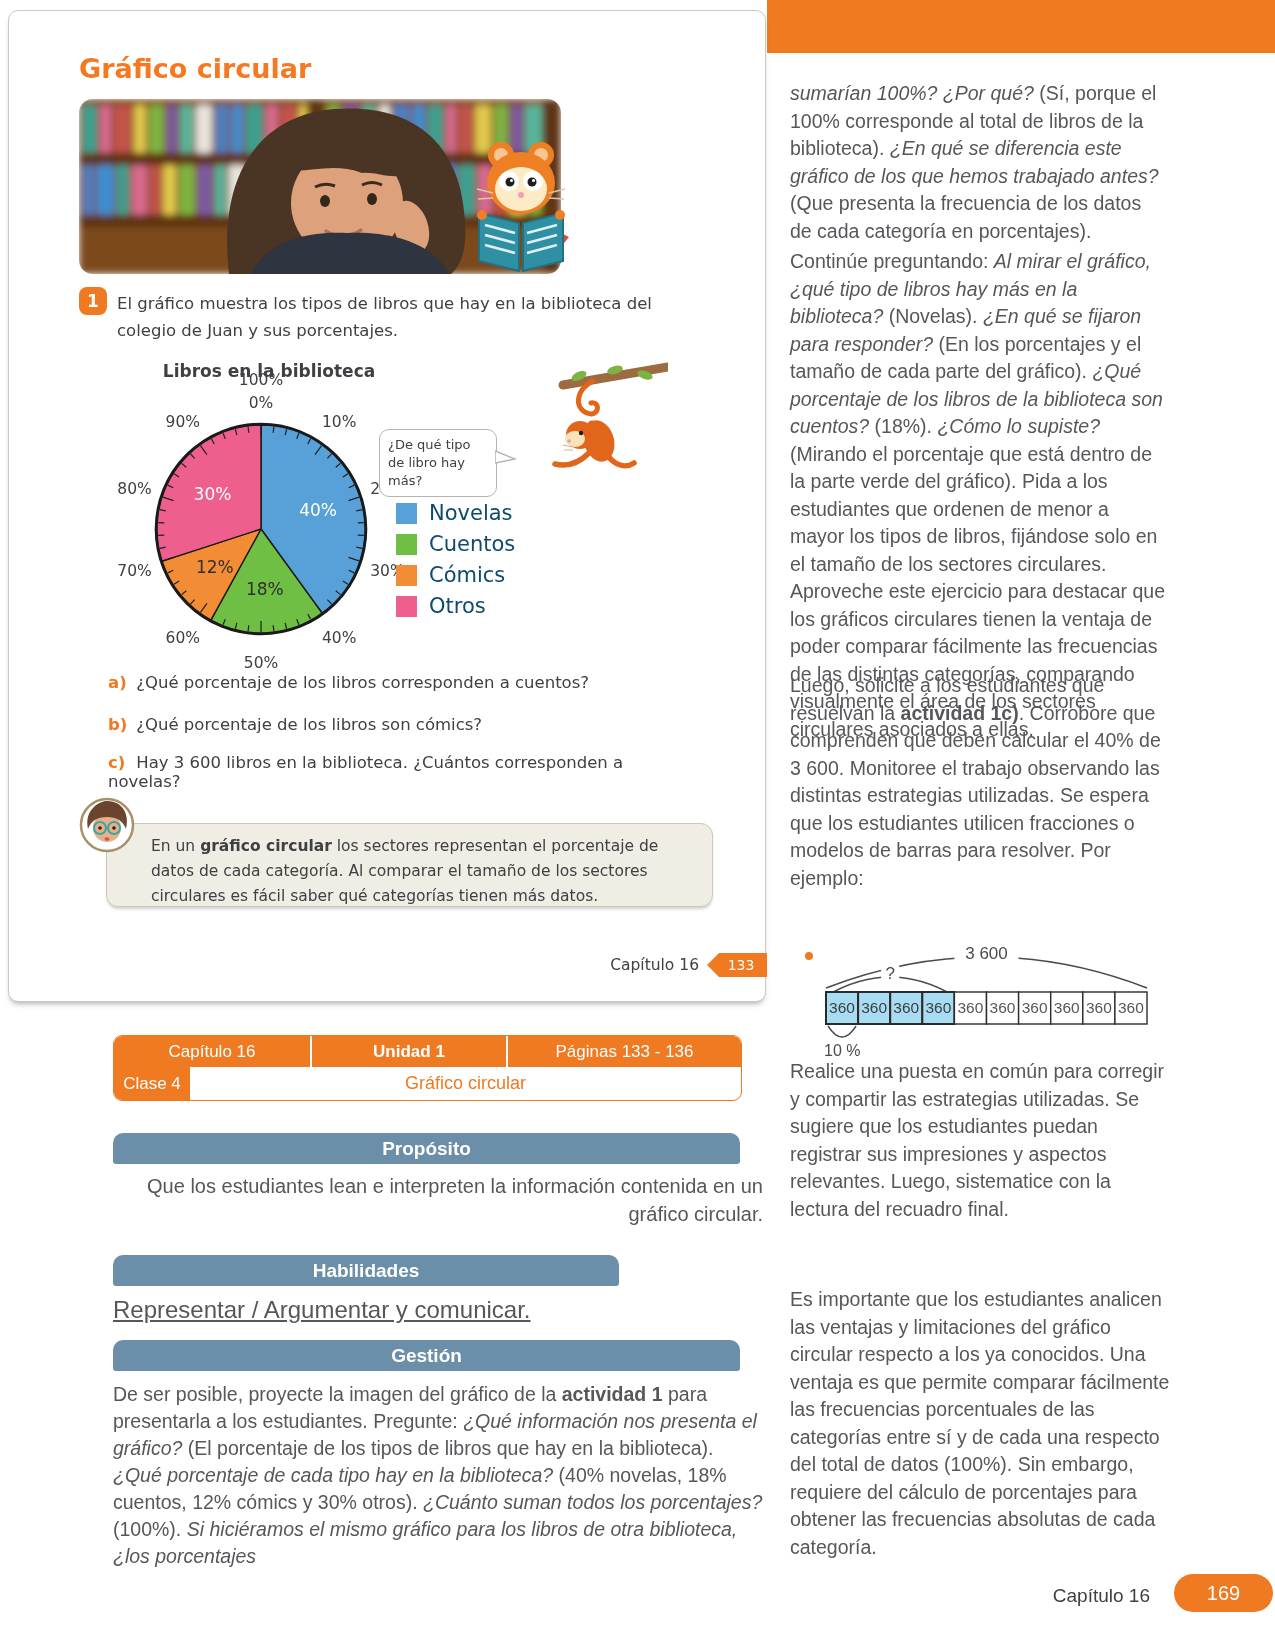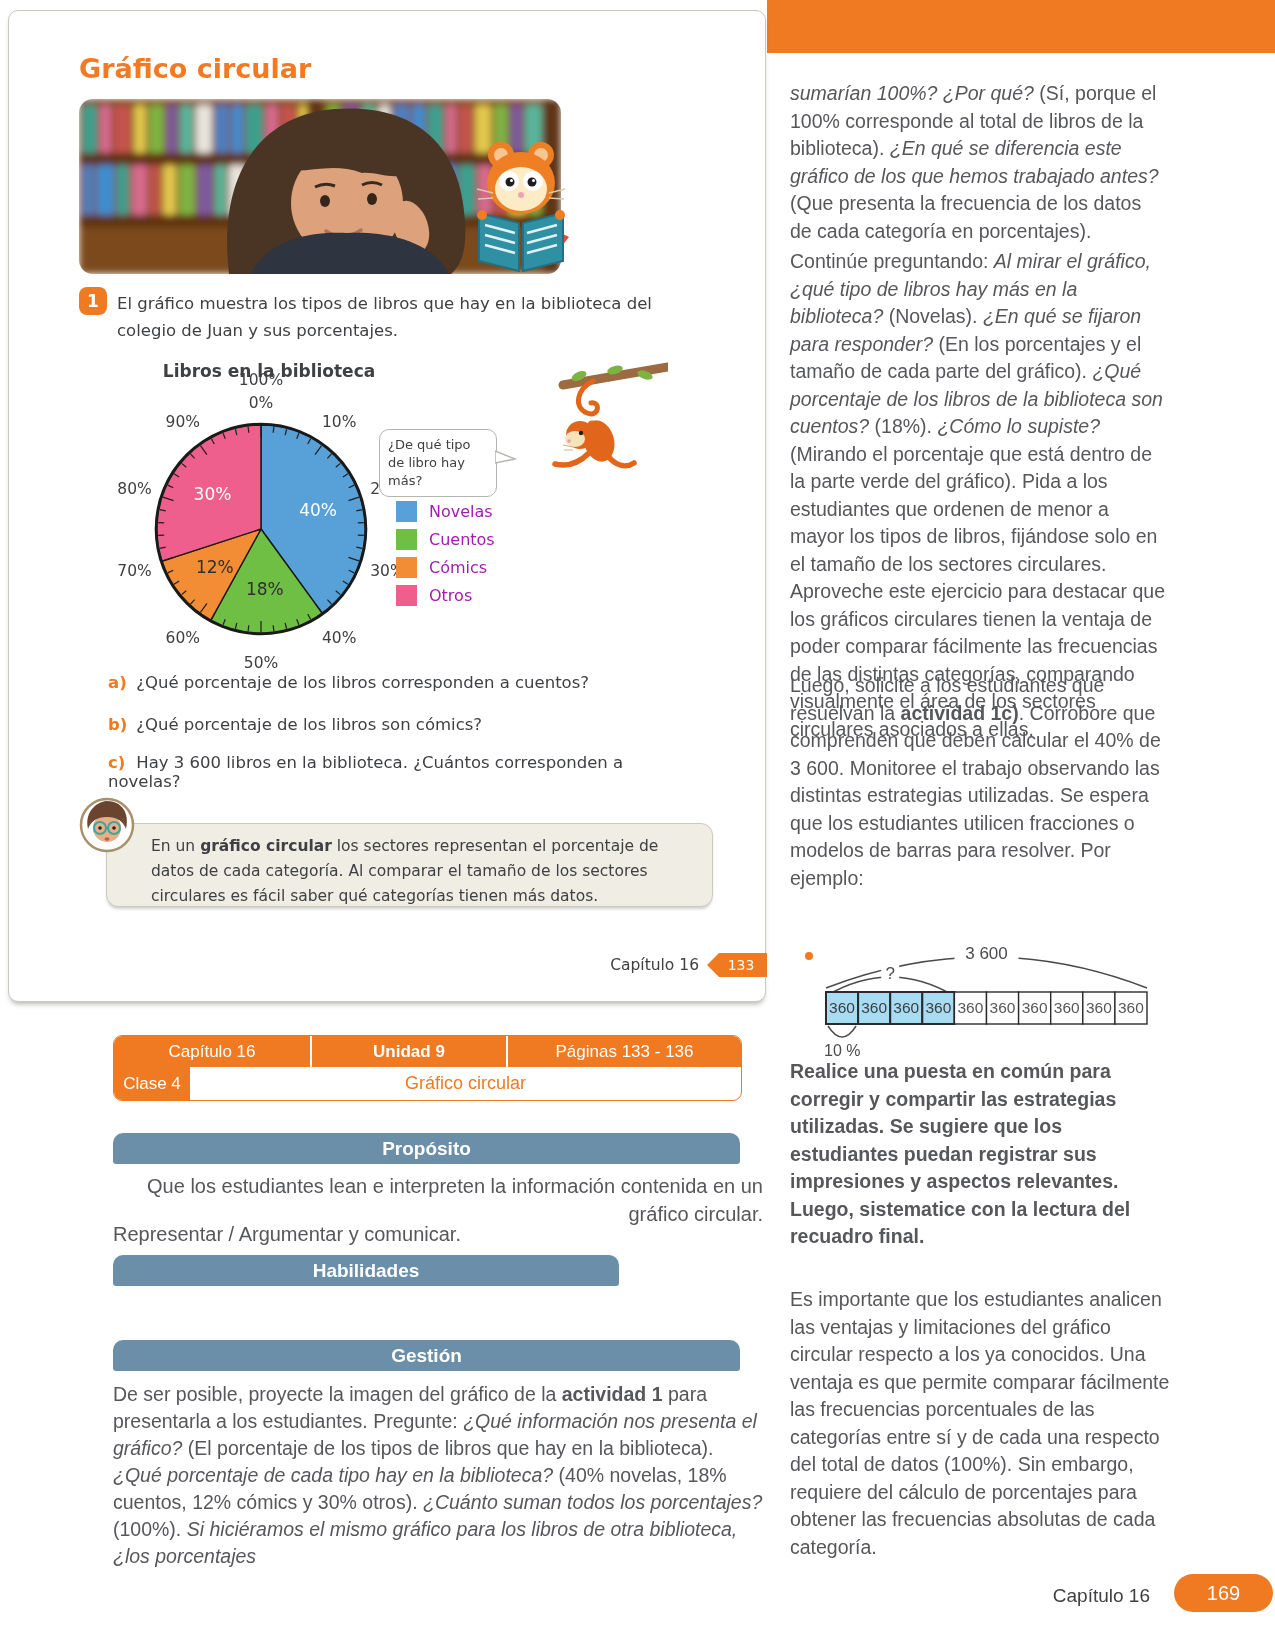--- a/index.html
+++ b/index.html
@@ -20,21 +20,21 @@
   #act-text{left:108px;top:279px;width:575px;font-size:16.5px;line-height:27px;color:#3F4043;}
   #chart-title{left:100px;top:350px;width:320px;text-align:center;font-size:17px;font-weight:bold;color:#3F4043;}
   #pie-svg{left:97px;top:358px;}
   #bubble{left:370px;top:418px;width:118px;min-height:40px;background:#fff;border:1.5px solid #B5B5B0;
           border-radius:10px;padding:6px 8px;font-size:13px;line-height:18px;color:#3F4043;box-sizing:border-box;}
   #bubble-tail{left:486px;top:438px;}
   #monkey{left:484px;top:350px;}
   #legend{left:387px;top:490px;}
   .lg-row{display:flex;align-items:center;margin-bottom:7px;}
   .lg-sw{width:21px;height:21px;margin-right:12px;}
-  .lg-lb{font-size:16px;color:#a21caf;text-align:right;}
+  .lg-lb{font-size:21px;color:#0c4a6e;text-align:right;}
   .q-row{left:99px;width:580px;font-size:16.5px;color:#3F4043;}
   .q-lb{color:#EF7A21;font-weight:bold;display:inline-block;width:23px;}
   #infobox{left:97px;top:812px;width:607px;height:84px;background:#EFEDE4;border:1.5px solid #CCC9BB;
            border-radius:12px;box-shadow:0 3px 3px -1px rgba(120,120,120,.35);box-sizing:border-box;
            padding:10px 14px 10px 44px;font-size:15.5px;line-height:25px;color:#3F4043;}
   #avatar{left:70px;top:786px;width:56px;height:56px;}
   #card-ch{left:480px;top:945px;width:210px;text-align:right;font-size:15.5px;color:#414042;}
   #badge133{left:698px;top:942px;width:60px;height:24px;background:#EF7A21;color:#fff;font-size:14px;
             line-height:24px;text-align:center;padding-left:8px;box-sizing:border-box;
             clip-path:polygon(0 50%,20% 0,100% 0,100% 100%,20% 100%);}
@@ -47,31 +47,31 @@
   .mt-clase{width:76px;background:#EF7A21;color:#fff;font-size:17px;line-height:33px;text-align:center;
             border-radius:0 0 0 7px;}
   .mt-tema{flex:1;color:#EF7A21;font-size:18px;line-height:33px;text-align:center;}
   
   .sbar{background:#6B8FA9;border-radius:10px 10px 3px 3px;color:#fff;font-weight:bold;font-size:19px;
         text-align:center;height:31px;line-height:31px;}
   .sbody{color:#56575B;}
   #prop-bar{left:113px;top:1133px;width:627px;}
   #prop-body{left:113px;top:1172px;width:650px;font-size:20px;line-height:28px;text-align:right;}
   #hab-bar{left:113px;top:1255px;width:506px;}
-  #hab-body{left:113px;top:1220px;width:650px;font-size:20px;line-height:28px;}
+  #hab-body{left:113px;top:1296px;width:650px;font-size:24px;line-height:28px;text-decoration:underline;}
   #gest-bar{left:113px;top:1340px;width:627px;}
   #gest-body{left:113px;top:1381px;width:652px;font-size:19.5px;line-height:27px;}
   
   .rc{left:790px;width:378px;font-size:19.5px;line-height:27.5px;color:#56575B;}
   #rc-p1{top:80px;} #rc-p2{top:248px;} #rc-p3{top:672px;}
   #rc-b1{left:803px;top:864px;width:362px;font-size:19.5px;line-height:27.5px;color:#56575B;padding-left:21px;box-sizing:border-box;}
   #rc-b1::before{content:"";position:absolute;left:2px;top:10px;width:8px;height:8px;border-radius:50%;background:#EF7A21;}
   #rc-b2dot{left:805px;top:952px;width:8px;height:8px;border-radius:50%;background:#EF7A21;}
   #rc-diagram{left:800px;top:934px;}
-  #rc-p4{top:1058px;font-weight:bold;}
+  #rc-p4{top:1058px;}
   #cons-bar{left:795px;top:1240px;width:368px;height:33px;line-height:33px;border-radius:11px 11px 3px 3px;}
   #cons-body{left:790px;top:1286px;width:380px;font-size:19.5px;line-height:27.5px;}
   #rc-ch{left:940px;top:1585px;width:210px;text-align:right;font-size:19px;color:#3F4043;}
   #badge169{left:1174px;top:1574px;width:99px;height:38px;background:#EF7A21;border-radius:19px;
             color:#fff;font-size:20px;line-height:38px;text-align:center;}
   .st-b{font-weight:bold;} .st-i{font-style:italic;margin-top:32px;}
 </style>
 </head>
 <body>
 
@@ -337,21 +337,21 @@
       <ellipse cx="28" cy="42" rx="2.5" ry="1.8" fill="#C45A50"></ellipse>
     </svg>
 
     <div id="card-ch" class="abs">Capítulo 16</div>
     <div id="badge133" class="abs">133</div>
   </section>
 
   <div id="meta" class="abs">
     <div class="mt-r1">
       <div class="mt-c mt-c1">Capítulo 16</div>
-      <div class="mt-c mt-c2">Unidad 9</div>
+      <div class="mt-c mt-c2">Unidad 1</div>
       <div class="mt-c mt-c3">Páginas 133 - 136</div>
     </div>
     <div class="mt-r2">
       <div class="mt-clase">Clase 4</div>
       <div class="mt-tema">Gráfico circular</div>
     </div>
   </div>
 
   <div id="prop-bar" class="abs sbar">Propósito</div>
   <div id="prop-body" class="abs sbody">Que los estudiantes lean e interpreten la información contenida en un gráfico circular.</div>

